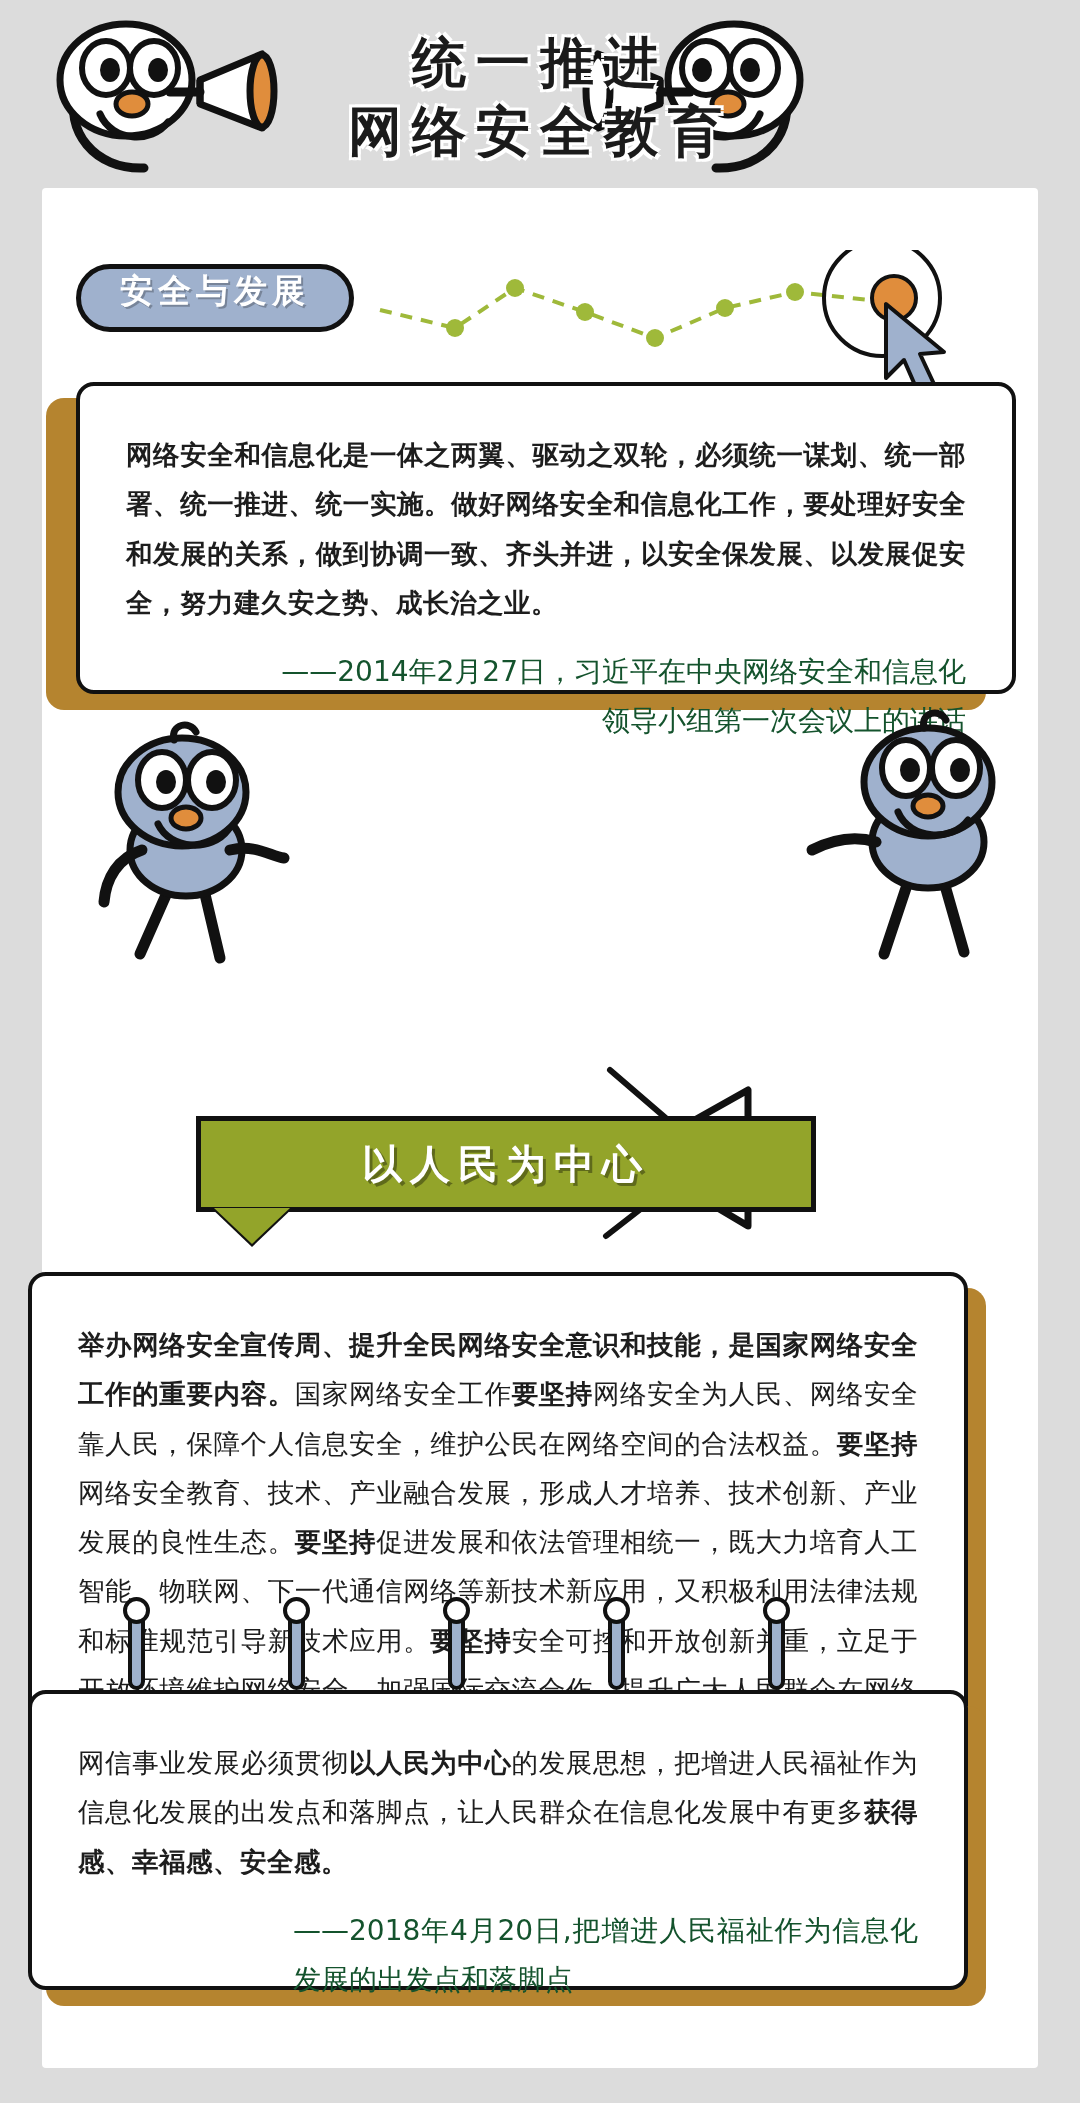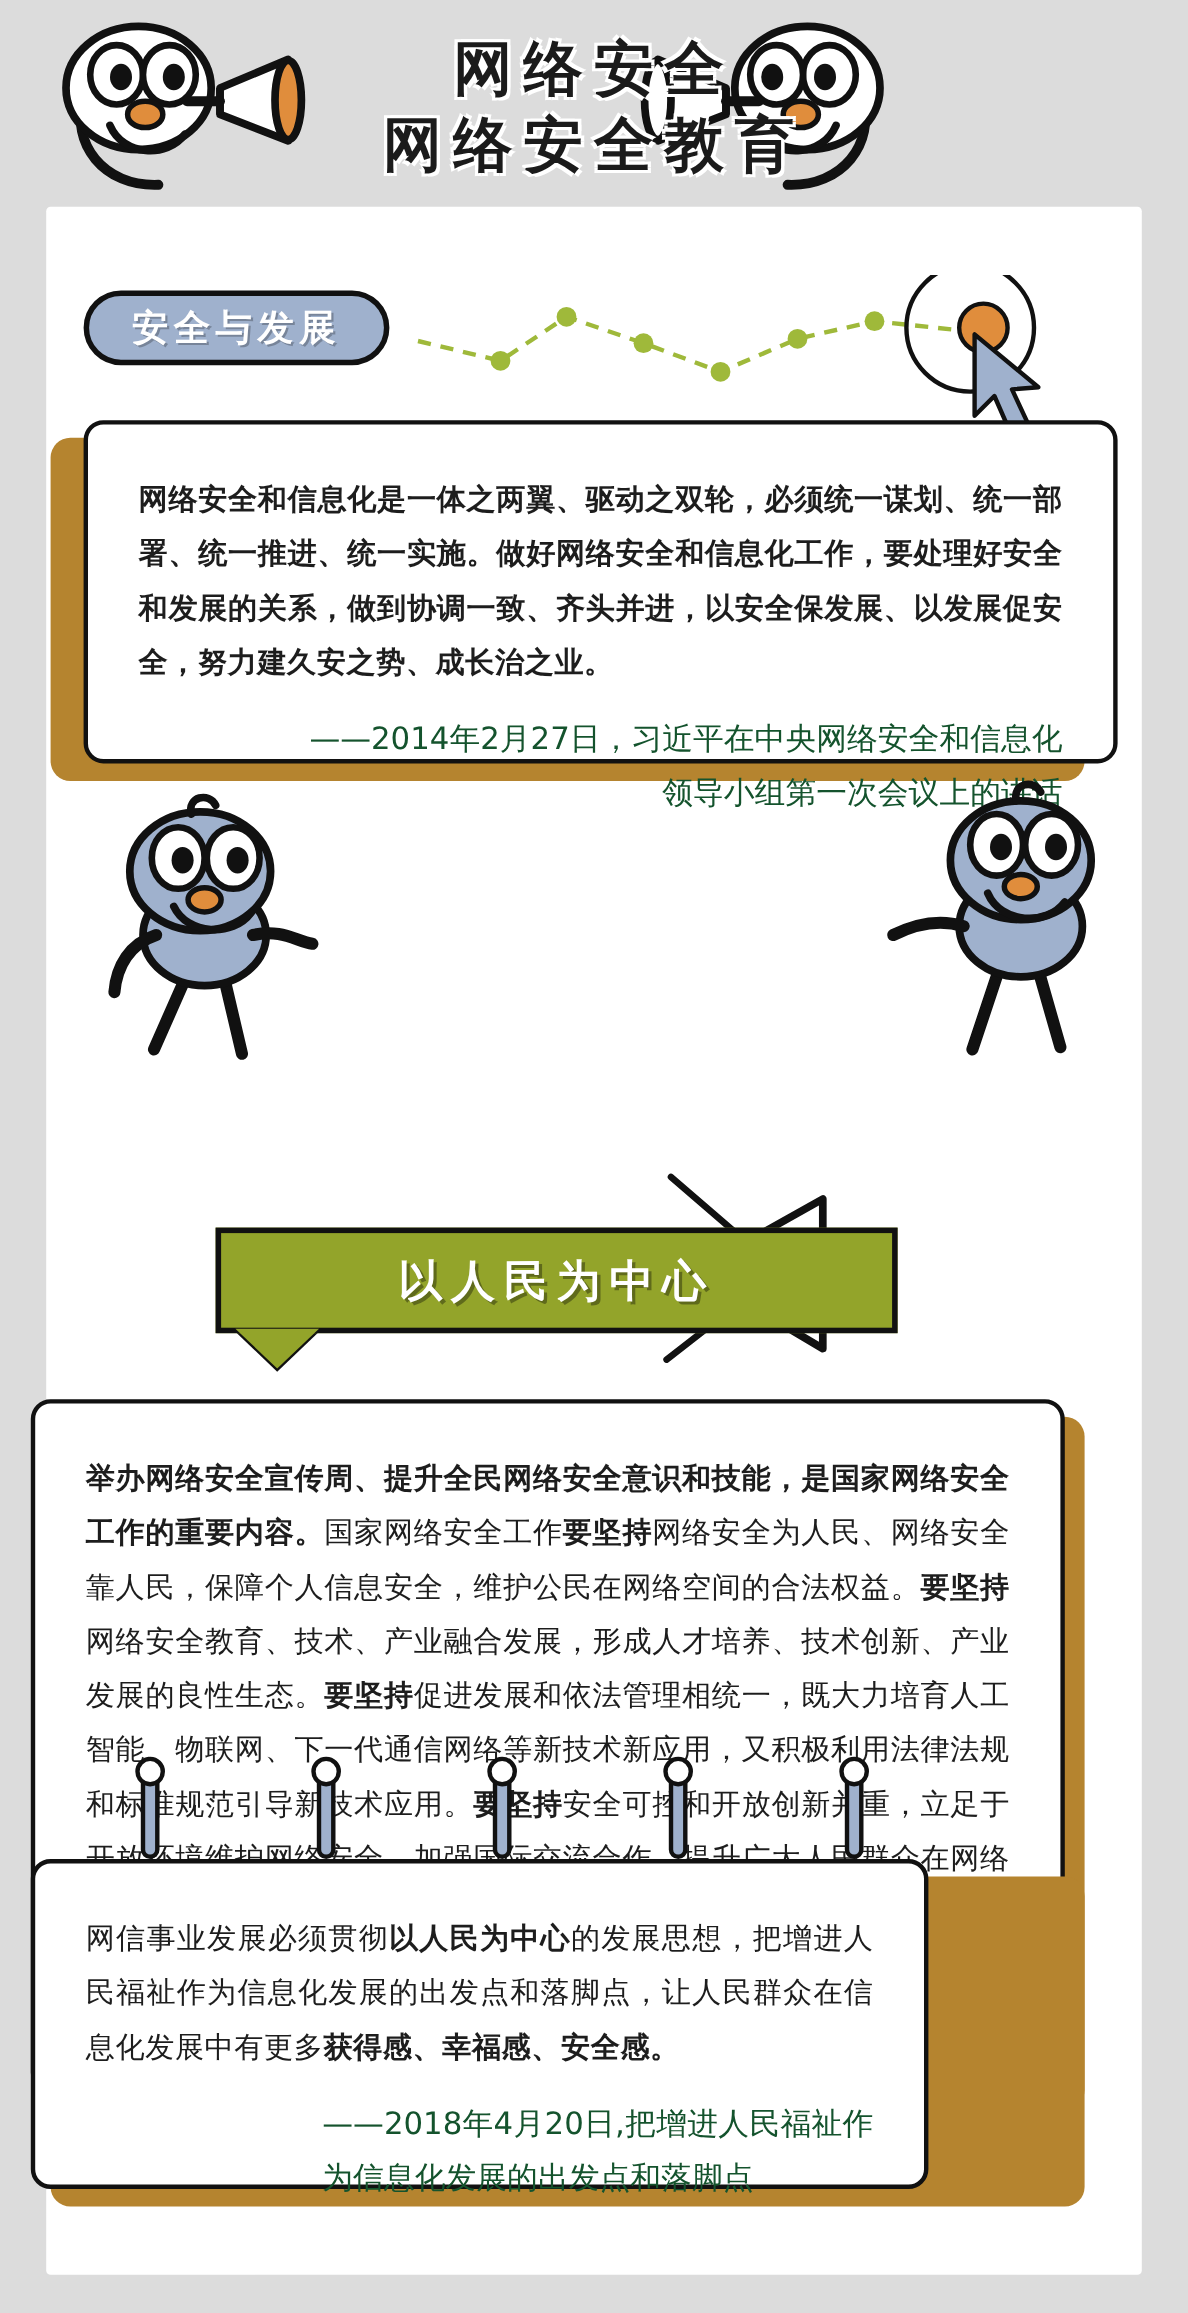--- a/index.html
+++ b/index.html
@@ -59,21 +59,20 @@
   .tag-pill {
     position: absolute;
     background: #9fb1cd;
     border: 5px solid #111;
     border-radius: 34px;
     color: #ffffff;
     font-weight: bold;
     font-size: 33px;
     letter-spacing: 5px;
     display: flex;
-    align-items: center;
     justify-content: center;
     box-sizing: border-box;
     font-family: "DejaVu Sans", "Liberation Sans", sans-serif;
     text-shadow: 2px 2px 0 rgba(0,0,0,.25);
   }
 
   
   .deco-line {
     position: absolute;
     left: 370px;
@@ -246,21 +245,21 @@
       <ellipse cx="84" cy="86" rx="16" ry="12" fill="#e08d3c" stroke="#111" stroke-width="5"></ellipse>
       <path d="M52 96 C64 124 104 126 120 104" fill="none" stroke="#111" stroke-width="7" stroke-linecap="round"></path>
       <path d="M152 62 L214 36 L214 110 L152 86 Z" fill="#ffffff" stroke="#111" stroke-width="7" stroke-linejoin="round"></path>
       <path d="M152 62 L152 86" stroke="#111" stroke-width="7"></path>
       <ellipse cx="214" cy="73" rx="12" ry="36" fill="#ffffff" stroke="#111" stroke-width="7"></ellipse>
       <path d="M122 74 L152 74" stroke="#111" stroke-width="9" stroke-linecap="round"></path>
     </svg>
   </div>
 
   <div class="header-title">
-    <span>网络安全</span>
+    <span>统一推进</span>
     <span class="l2">网络安全教育</span>
   </div>
 </div>
 
 <div class="tag-pill" style="left:76px; top:264px; width:278px; height:68px;">
   <span>安全与发展</span>
 </div>
 
 <div class="deco-line">
   <svg width="590" height="110" viewBox="0 0 590 110">
@@ -366,18 +365,18 @@
     <span class="cap"></span>
   </div>
 <div class="connector" style="left:608px; top:1598px;">
     <span class="cap"></span>
   </div>
 <div class="connector" style="left:768px; top:1598px;">
     <span class="cap"></span>
   </div>
 
 <div class="card-shadow" style="left:46px; top:1706px; width:940px; height:300px;"></div>
-<div class="card" style="left:28px; top:1690px; width:816px; height:300px;">
+<div class="card" style="left:28px; top:1690px; width:940px; height:300px;">
   <div class="card-body">
     <div class="qtext" id="quote3"><span>网信事业发展必须贯彻</span><b>以人民为中心</b><span>的发展思想，把增进人民福祉作为信息化发展的出发点和落脚点，让人民群众在信息化发展中有更多</span><b>获得感、幸福感、安全感。</b></div>
     <div class="source left-ind">——2018年4月20日,把增进人民福祉作为信息化发展的出发点和落脚点</div>
   </div>
 </div>
 
 </body></html>

